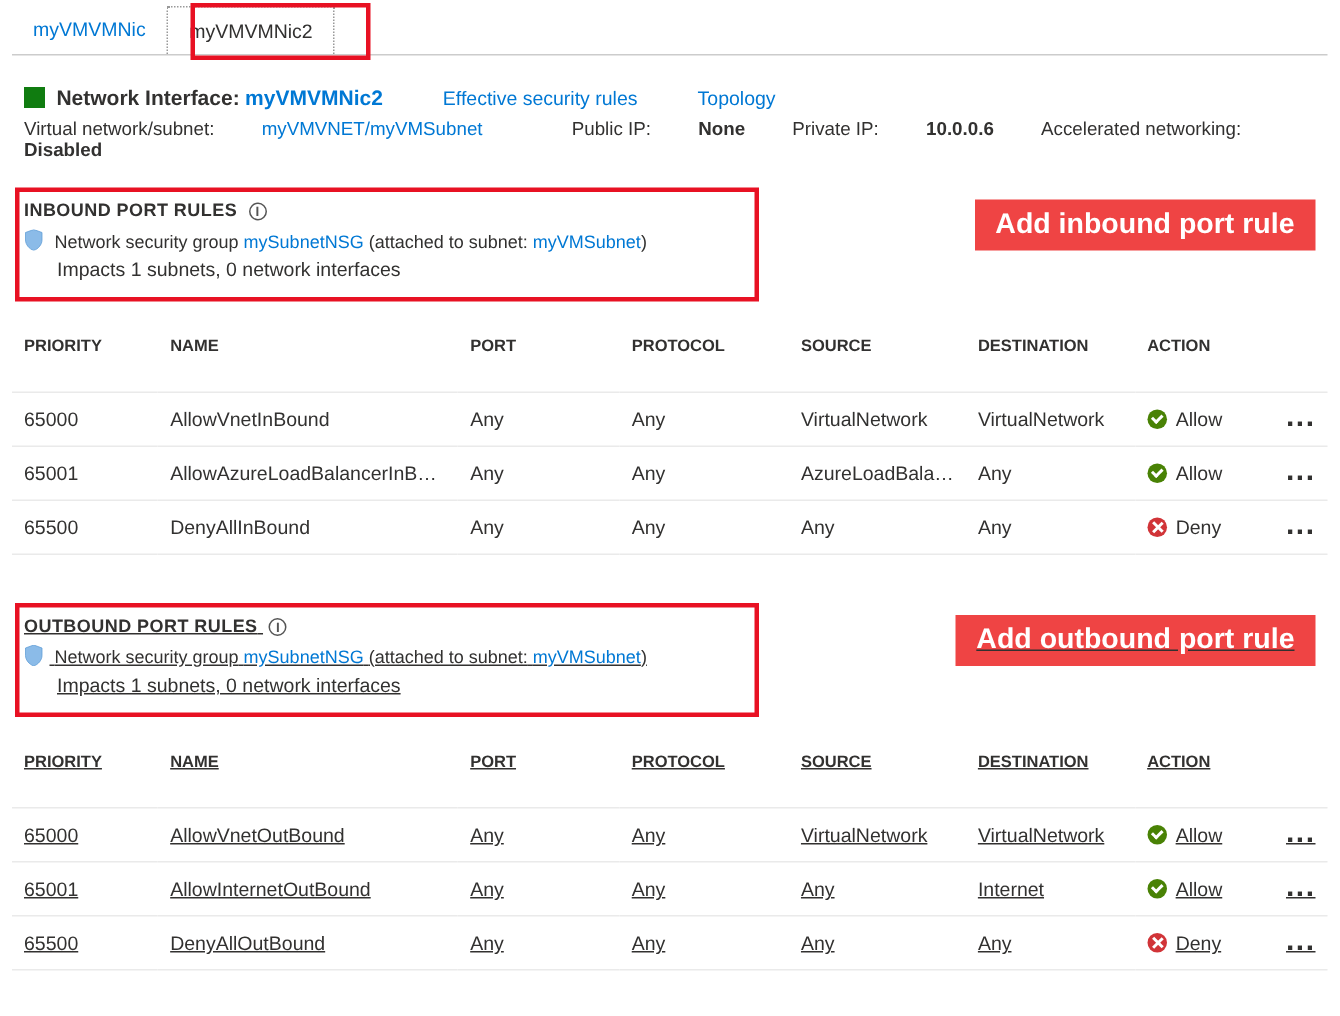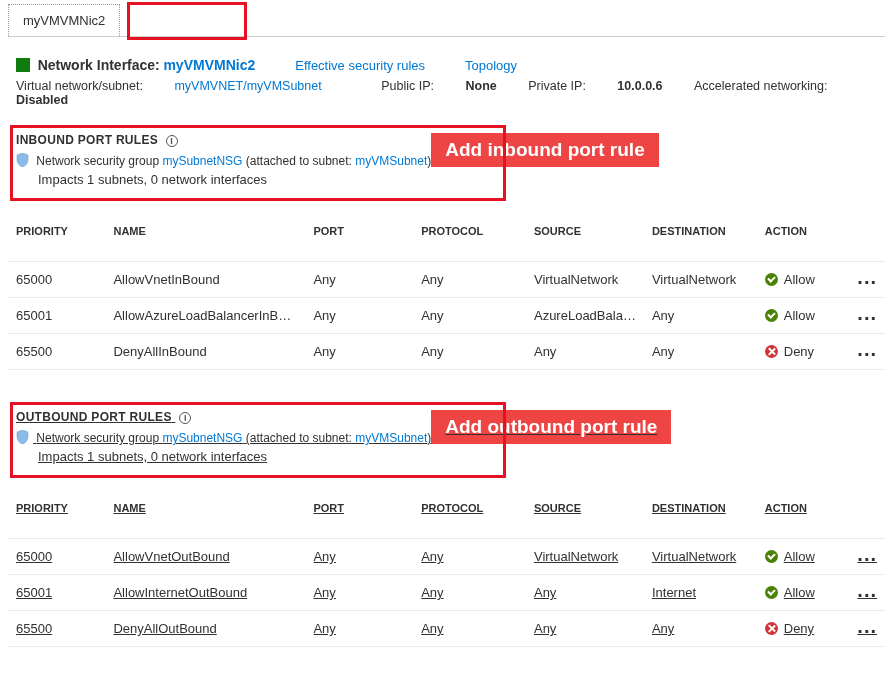--- a/index.html
+++ b/index.html
@@ -44,21 +44,21 @@
     width: 14px; height: 14px; background: #107c10;
     display: inline-block; margin-right: 4px; vertical-align: -2px;
   }
   .nic-label { font-weight: 600; font-size: 14px; }
   .nic-row2 { font-size: 12.5px; color: #323130; margin-bottom: 26px; }
   .nic-row2 span { margin-right: 28px; }
 
   .section { position: relative; margin-top: 8px; }
   .section-header-wrap { position: relative; }
   .section-title-row {
-    display: flex; justify-content: flex-start; align-items: flex-start;
+    display: flex; justify-content: space-between; align-items: flex-start;
     padding: 0 8px;
   }
   .section-title {
     font-size: 12px;
     font-weight: 600;
     letter-spacing: 0.3px;
     text-transform: uppercase;
     color: #323130;
     margin-bottom: 6px;
   }
@@ -143,20 +143,21 @@
   .col-source { width: 115px; }
   .col-dest { width: 110px; }
   .col-action { width: 85px; }
   .col-more { width: 40px; text-align: right; }
 </style>
 </head>
 <body>
 
 <div class="tabs-wrap">
   <div class="tabs">
+    <div class="tab inactive">myVMVMNic</div>
     <div class="tab active">myVMVMNic2</div>
   </div>
   <div class="highlight-box hl-tab"></div>
 </div>
 
 <div class="nic-header">
   <div class="nic-row1">
     <div>
       <span class="nic-icon"></span>
       <span class="nic-label">Network Interface:</span>

